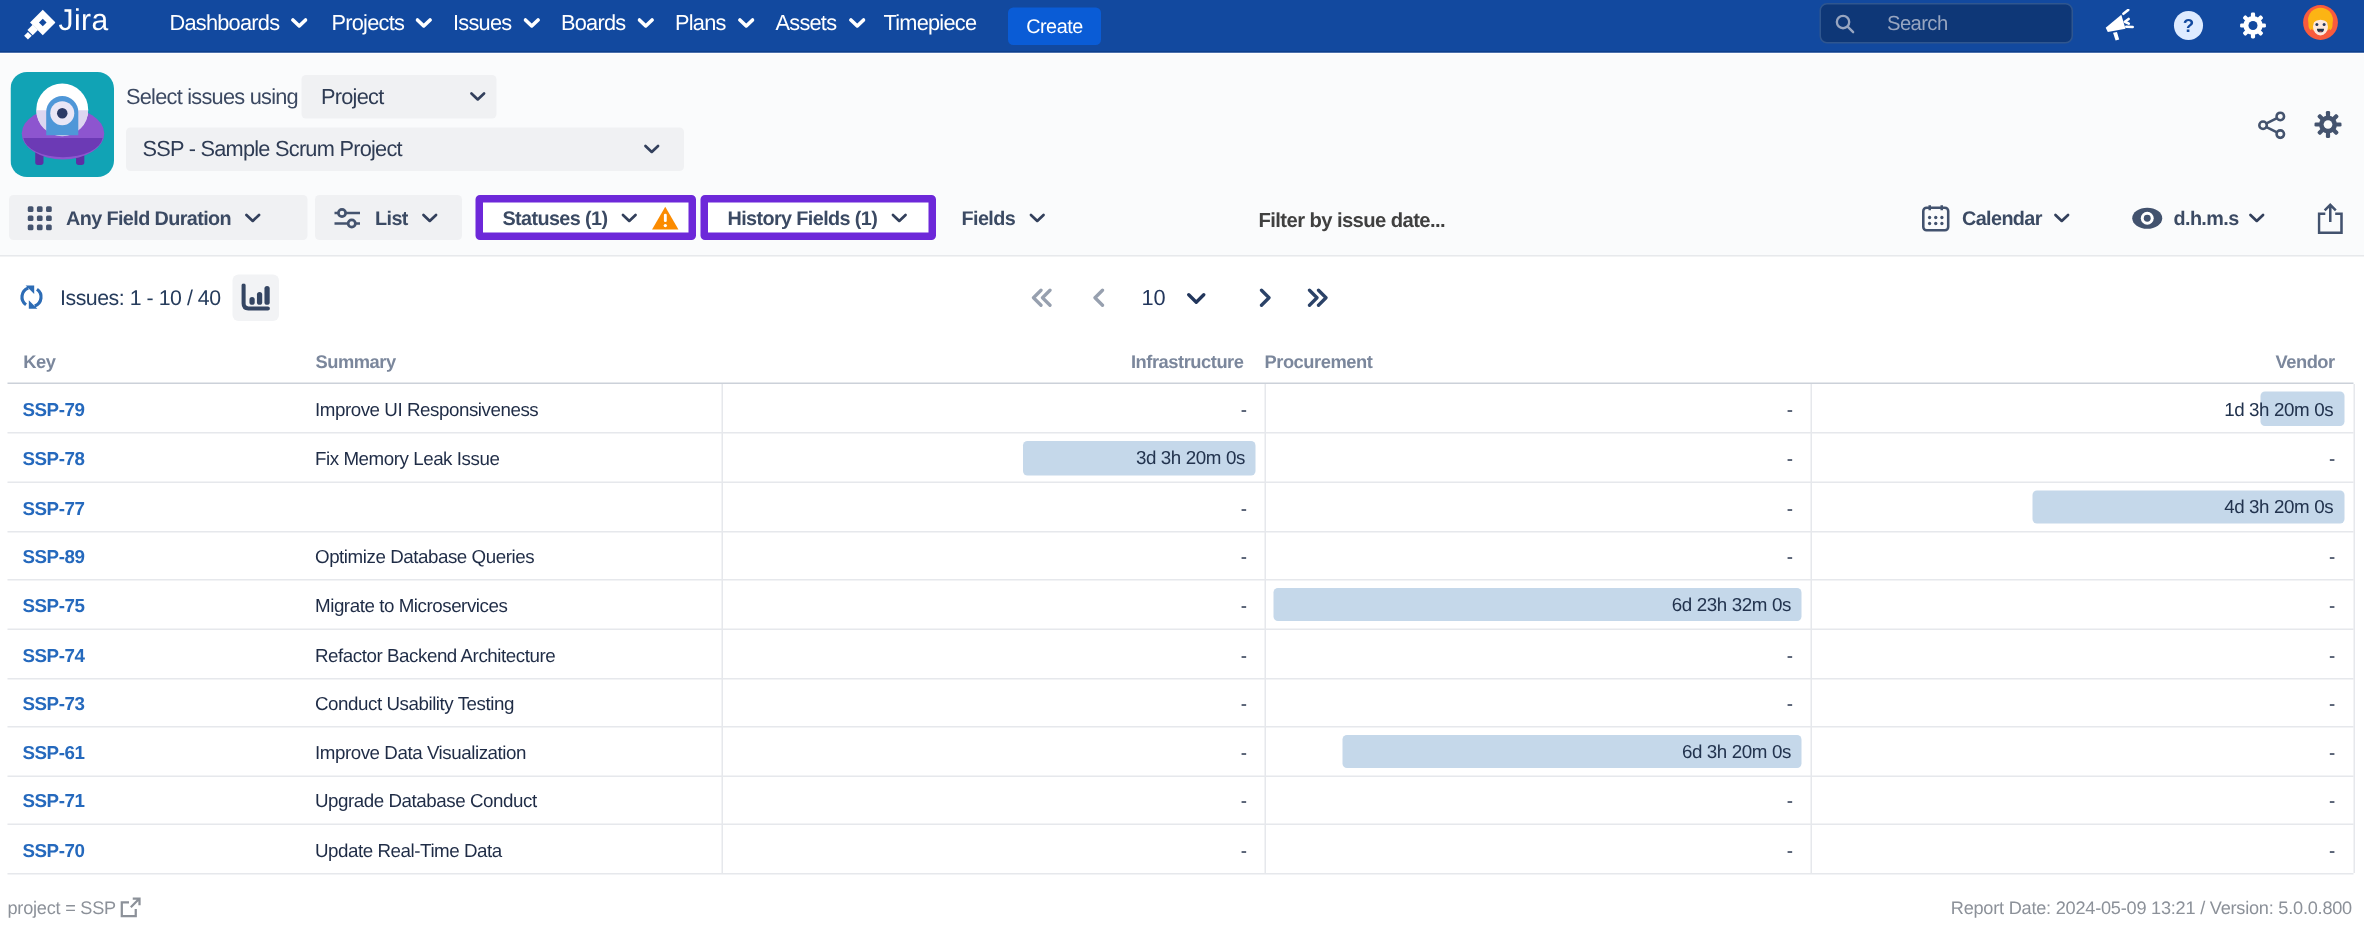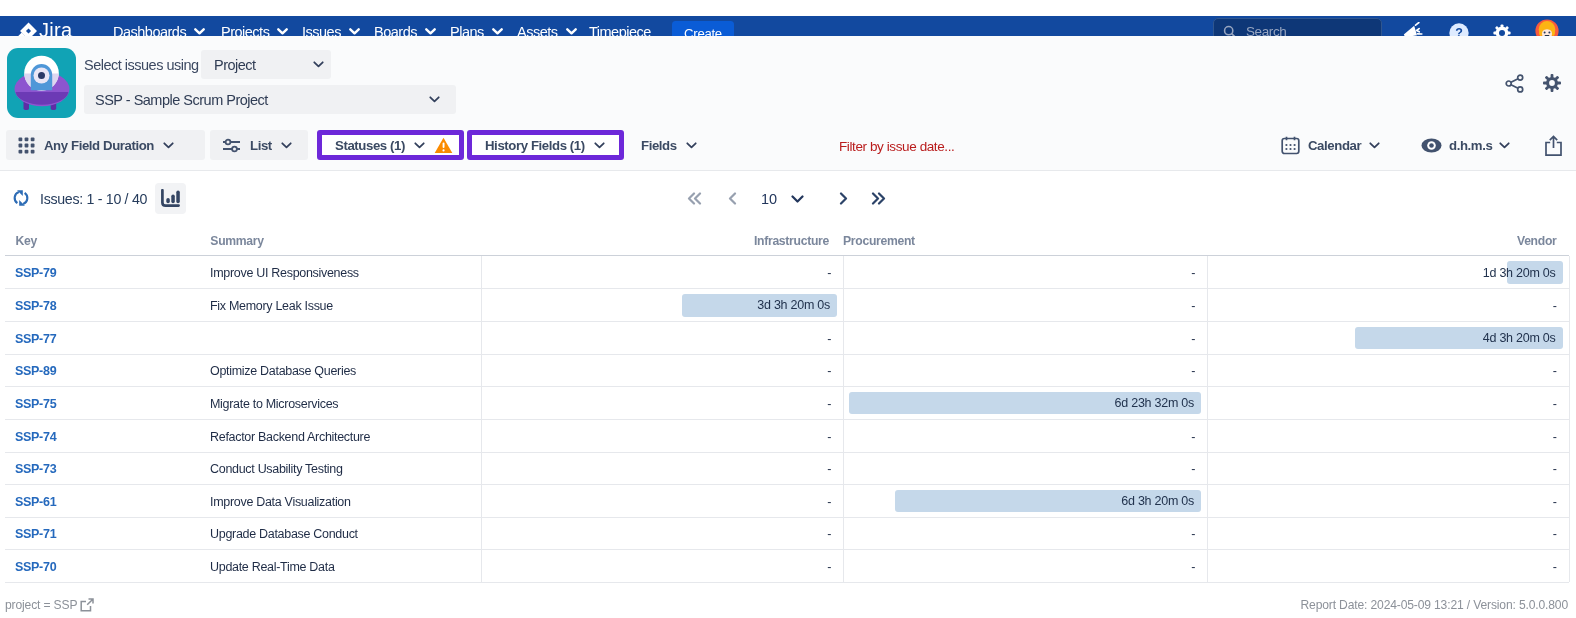--- a/index.html
+++ b/index.html
@@ -1,25 +1,25 @@
 <!DOCTYPE html>
 <html><head>
 <meta charset="utf-8">
 <style>
 *{margin:0;padding:0;box-sizing:border-box}
 html,body{width:1576px;height:618px}
 body{font-family:"Liberation Sans",sans-serif;background:#fff;position:relative;overflow:hidden}
 .abs{position:absolute}
 
-#nav{position:absolute;left:0;top:16px;width:1576px;height:35px;background:#12499f;border-bottom:1px solid #0e3f8c}
+#nav{position:absolute;left:0;top:0;width:1576px;height:35px;background:#12499f;border-bottom:1px solid #0e3f8c}
 #nav .mi{position:absolute;top:0;height:31px;display:flex;align-items:center;gap:8px;color:#fff;font-size:14.5px;letter-spacing:-0.5px}
 #logo{position:absolute;left:16px;top:6px}
 #jiratxt{position:absolute;left:39px;top:3px;color:#fff;font-size:20px;letter-spacing:.3px}
 #create{position:absolute;left:672px;top:5px;width:62px;height:25px;background:#0a5cd6;border-radius:3.5px;color:#fff;font-size:13.2px;letter-spacing:-0.3px;display:flex;align-items:center;justify-content:center}
-#search{position:absolute;left:1213px;top:2px;width:169px;height:27px;background:#0e3777;border:1px solid #2f568f;border-radius:5px;display:flex;align-items:center;padding-left:9px;gap:9px}
+#search{position:absolute;left:1213px;top:2px;width:169px;height:27px;background:#0e3777;border:1px solid #2f568f;border-radius:5px;display:flex;align-items:center;padding-left:9px;gap:21px}
 #search span{color:#97a5c0;font-size:13.5px;letter-spacing:-0.4px}
 
 #header{position:absolute;left:0;top:36px;width:1576px;height:135px;background:#fafbfc;border-bottom:1px solid #e7e9ec}
 #selectlbl{position:absolute;left:84px;top:21px;font-size:14.5px;color:#3c4962;letter-spacing:-0.5px}
 .dd{position:absolute;background:#f0f1f3;border-radius:3px;display:flex;align-items:center;font-size:14.5px;color:#2f3c54;letter-spacing:-0.5px}
 #dd1{left:201px;top:50px;width:130px;height:29px;padding-left:13px}
 #dd2{left:84px;top:85px;width:372px;height:29px;padding-left:11px}
 .dd svg{position:absolute}
 
 .tbtn{position:absolute;top:130px;height:30px;background:#f0f1f3;border-radius:3px;display:flex;align-items:center;font-size:13.2px;letter-spacing:-0.4px;color:#3b4a63;font-weight:600}
@@ -201,21 +201,21 @@
   <svg width="11" height="7" viewBox="0 0 11 7">
       <path d="M1.3 1.3l4.2 4 4.2-4" stroke="#33405c" stroke-width="1.8" fill="none" stroke-linecap="round" stroke-linejoin="round"></path>
     </svg>
 </div>
 <div class="tlbl" style="left:641px">
   <span>Fields</span>
   <svg width="11" height="7" viewBox="0 0 11 7">
       <path d="M1.3 1.3l4.2 4 4.2-4" stroke="#33405c" stroke-width="1.8" fill="none" stroke-linecap="round" stroke-linejoin="round"></path>
     </svg>
 </div>
-<span class="abs" style="left:839px;top:139px;font-size:13.5px;letter-spacing:-0.4px;color:#b91c1c;font-weight:400">Filter by issue date...</span>
+<span class="abs" style="left:839px;top:139px;font-size:13.5px;letter-spacing:-0.4px;color:#404040;font-weight:700">Filter by issue date...</span>
 <div class="tlbl" style="left:1281px;gap:8px">
   <svg width="19" height="19" viewBox="0 0 19 19">
       <g fill="none" stroke="#42526e" stroke-width="1.7">
         <rect x="1.2" y="2.5" width="16.6" height="15" rx="2.2"></rect>
         <path d="M5.5 0.8v3.4M13.5 0.8v3.4"></path>
       </g>
       <g fill="#42526e">
         <circle cx="5.4" cy="9" r="1.1"></circle>
         <circle cx="9.5" cy="9" r="1.1"></circle>
         <circle cx="13.6" cy="9" r="1.1"></circle>

